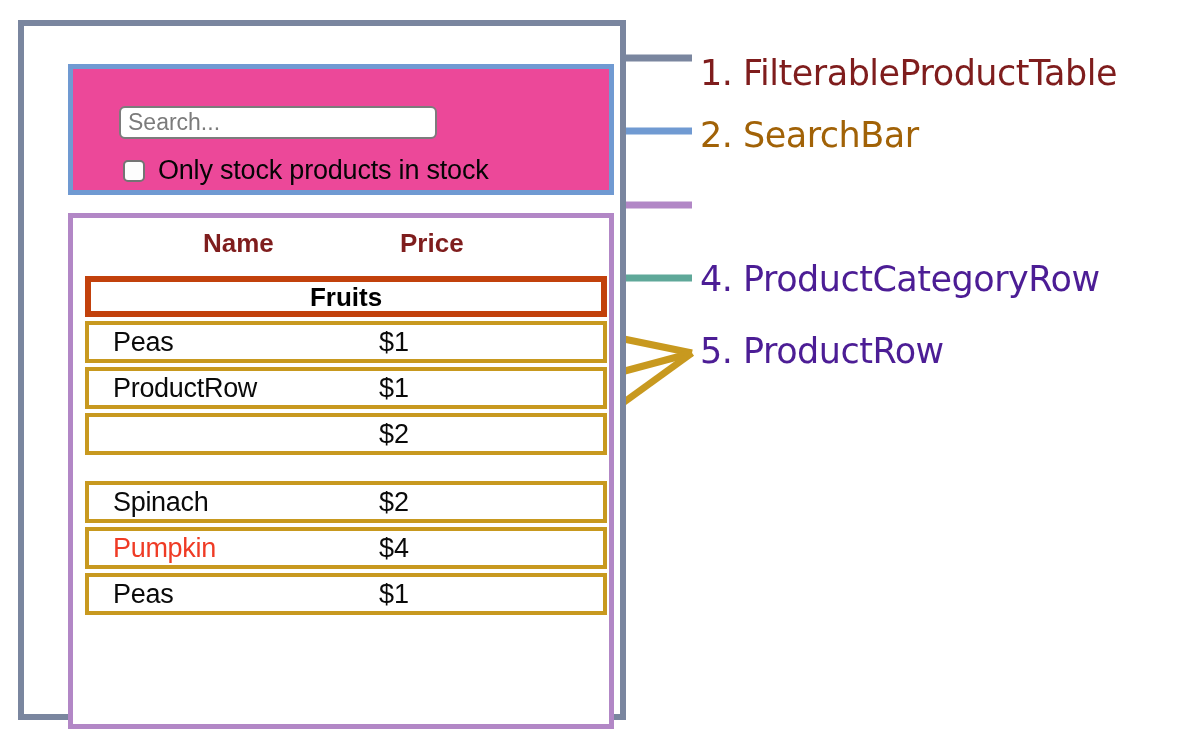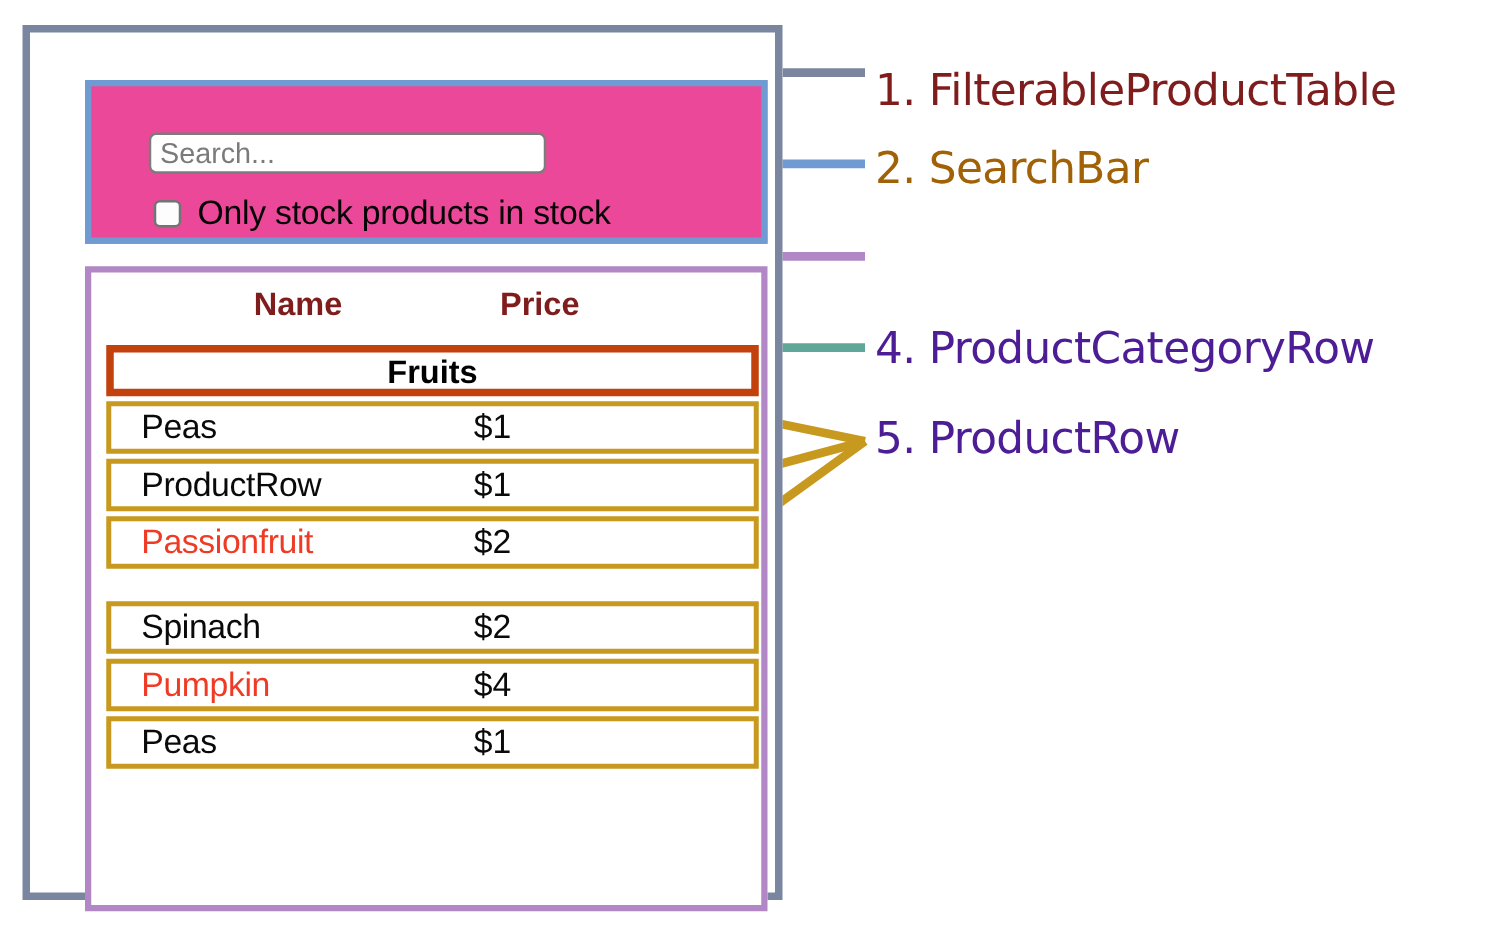--- a/index.html
+++ b/index.html
@@ -256,21 +256,20 @@
           <span class="cell-name">Peas</span>
           <span class="cell-price">$1</span>
         </div>
 
         <div class="row product">
           <span class="cell-name">ProductRow</span>
           <span class="cell-price">$1</span>
         </div>
 
         <div class="row product">
-          <span class="cell-name out-of-stock">Passionfruit</span>
           <span class="cell-price">$2</span>
         </div>
 
         <div class="row spacer"></div>
 
 
         <div class="row product">
           <span class="cell-name">Spinach</span>
           <span class="cell-price">$2</span>
         </div>

